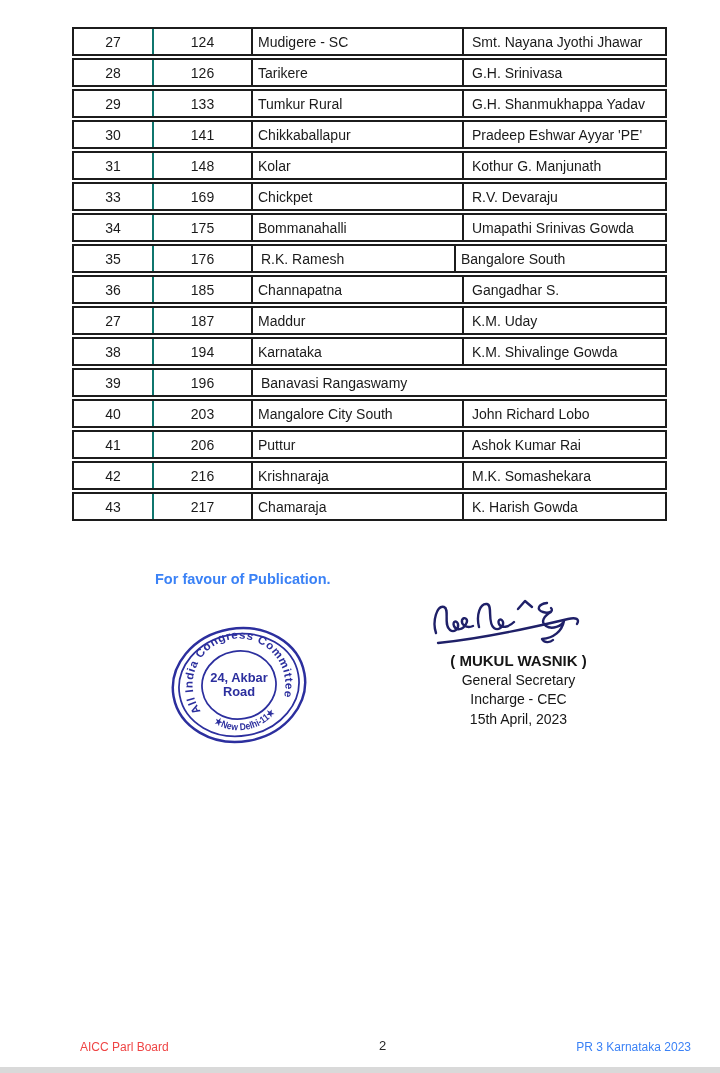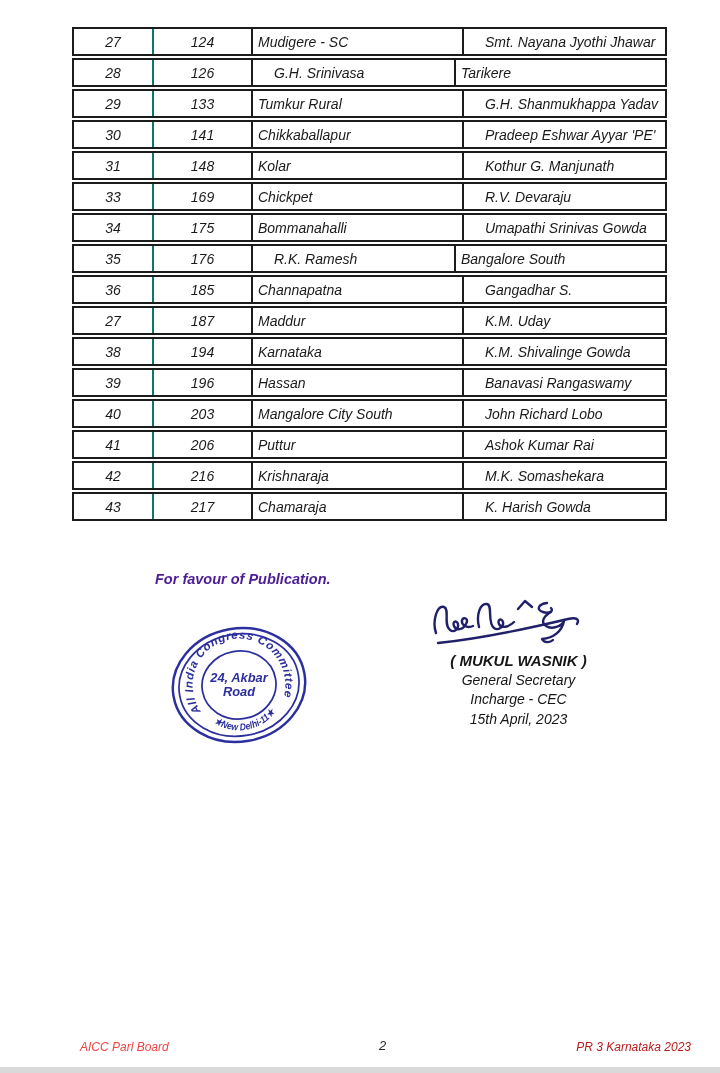--- a/index.html
+++ b/index.html
@@ -4,21 +4,20 @@
 <style>
   html, body { margin: 0; padding: 0; background: #ffffff; }
   .page {
     position: relative;
     width: 720px;
     height: 1073px;
     background: #ffffff;
     overflow: hidden;
     font-family: "Liberation Sans", sans-serif;
     color: #141414;
-    font-style: italic;
   }
 
   
   .ctable { position: absolute; left: 72px; top: 27px; width: 595px; }
   .trow {
     display: flex;
     box-sizing: border-box;
     height: 29px;
     margin-bottom: 2px;
     border: 2px solid #1c1c1c;
@@ -30,26 +29,26 @@
     display: flex;
     align-items: center;
     font-size: 14px;
     color: #1a1a1a;
     white-space: nowrap;
     overflow: hidden;
   }
   .c-sl  { width: 78px;  justify-content: center; }
   .c-no  { width: 99px;  justify-content: center; border-left: 2px solid #0f766e; }
   .c-con { width: 211px; padding-left: 5px; border-left: 2px solid #1c1c1c; }
-  .c-can { flex: 1;      padding-left: 21px; border-left: 2px solid #1c1c1c; }
+  .c-can { flex: 1;      padding-left: 8px; border-left: 2px solid #1c1c1c; }
 
   
   .pub-note {
     position: absolute; left: 155px; top: 571px;
-    font-size: 14.5px; font-weight: bold; color: #4c1d95;
+    font-size: 14.5px; font-weight: bold; color: #3b82f6;
   }
 
   
   .stamp {
     position: absolute; left: 170px; top: 626px;
     width: 138px; height: 118px;
     transform: rotate(-10deg);
   }
   .stamp text { font-family: "Liberation Sans", sans-serif; font-weight: bold; }
 
@@ -64,41 +63,41 @@
   .signatory {
     position: absolute; left: 416px; top: 651px; width: 205px;
     text-align: center; line-height: 19.5px; color: #161616;
   }
   .signatory .name { font-weight: bold; font-size: 15px; }
   .signatory .line { font-size: 14px; }
 
   
   .footer-left  { position: absolute; left: 80px;  top: 1040px; font-size: 12px; color: #ef4444; }
   .footer-page  { position: absolute; left: 379px; top: 1038px; font-size: 13px; color: #262626; }
-  .footer-right { position: absolute; right: 29px; top: 1040px; font-size: 12px; color: #b91c1c; }
+  .footer-right { position: absolute; right: 29px; top: 1040px; font-size: 12px; color: #3b82f6; }
   .bottom-strip { position: absolute; left: 0; bottom: 0; width: 100%; height: 6px; background: #d9d9d9; }
 </style>
 </head>
 <body>
 
 <div class="page">
 
   <div class="ctable">
     <div class="trow">
       <div class="cell c-sl">27</div>
       <div class="cell c-no">124</div>
       <div class="cell c-con">Mudigere - SC</div>
       <div class="cell c-can">Smt. Nayana Jyothi Jhawar</div>
     </div>
 
     <div class="trow">
       <div class="cell c-sl">28</div>
       <div class="cell c-no">126</div>
+      <div class="cell c-con">Tarikere</div>
       <div class="cell c-can">G.H. Srinivasa</div>
-      <div class="cell c-con">Tarikere</div>
     </div>
 
     <div class="trow">
       <div class="cell c-sl">29</div>
       <div class="cell c-no">133</div>
       <div class="cell c-con">Tumkur Rural</div>
       <div class="cell c-can">G.H. Shanmukhappa Yadav</div>
     </div>
 
     <div class="trow">
@@ -154,21 +153,20 @@
     <div class="trow">
       <div class="cell c-sl">38</div>
       <div class="cell c-no">194</div>
       <div class="cell c-con">Karnataka</div>
       <div class="cell c-can">K.M. Shivalinge Gowda</div>
     </div>
 
     <div class="trow">
       <div class="cell c-sl">39</div>
       <div class="cell c-no">196</div>
-      <div class="cell c-con">Hassan</div>
       <div class="cell c-can">Banavasi Rangaswamy</div>
     </div>
 
     <div class="trow">
       <div class="cell c-sl">40</div>
       <div class="cell c-no">203</div>
       <div class="cell c-con">Mangalore City South</div>
       <div class="cell c-can">John Richard Lobo</div>
     </div>
 

